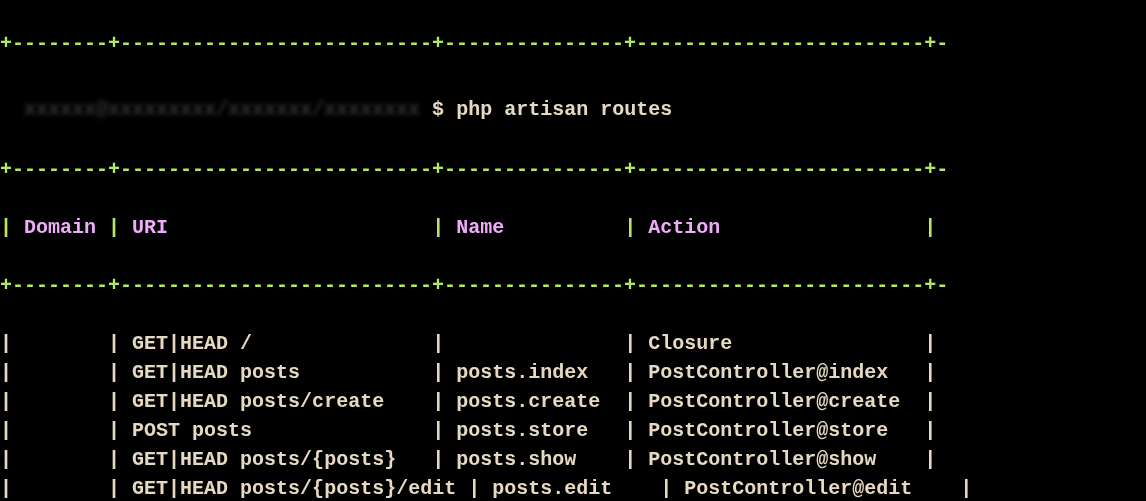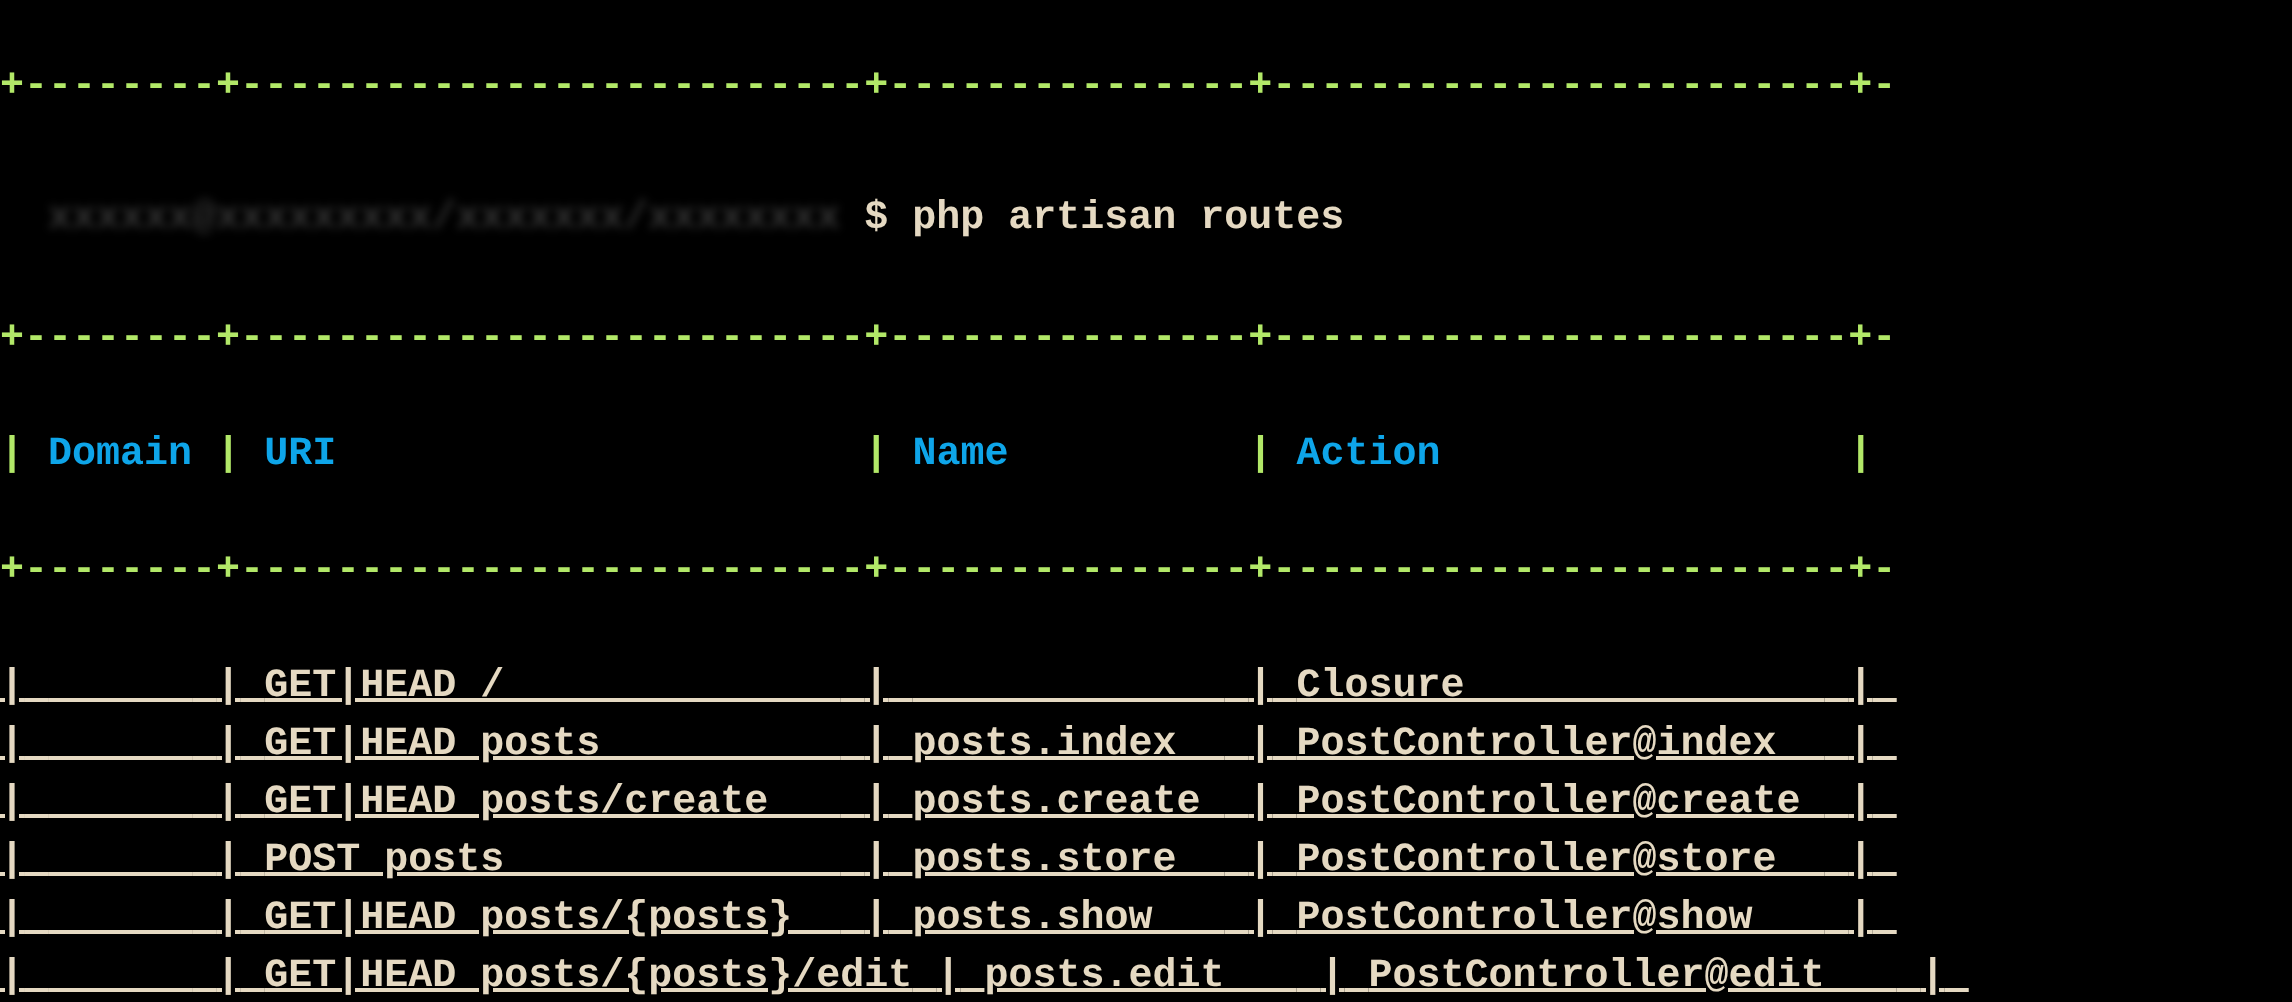--- a/index.html
+++ b/index.html
@@ -36,25 +36,24 @@
       color: #e5d9c2;
     }
     .divider {
       color: #b2e868;
       letter-spacing: 0;
     }
     .header-row {
       color: #b2e868;
     }
     .header-label {
-      color: #0ea5e9;
+      color: #f0abfc;
     }
     .data-row {
       color: #e5d9c2;
-      text-decoration: underline;
     }
     .pipe-green {
       color: #b2e868;
     }
     .pipe-w {
       color: #e5d9c2;
     }
     .row-text {
       color: #e5d9c2;
     }

